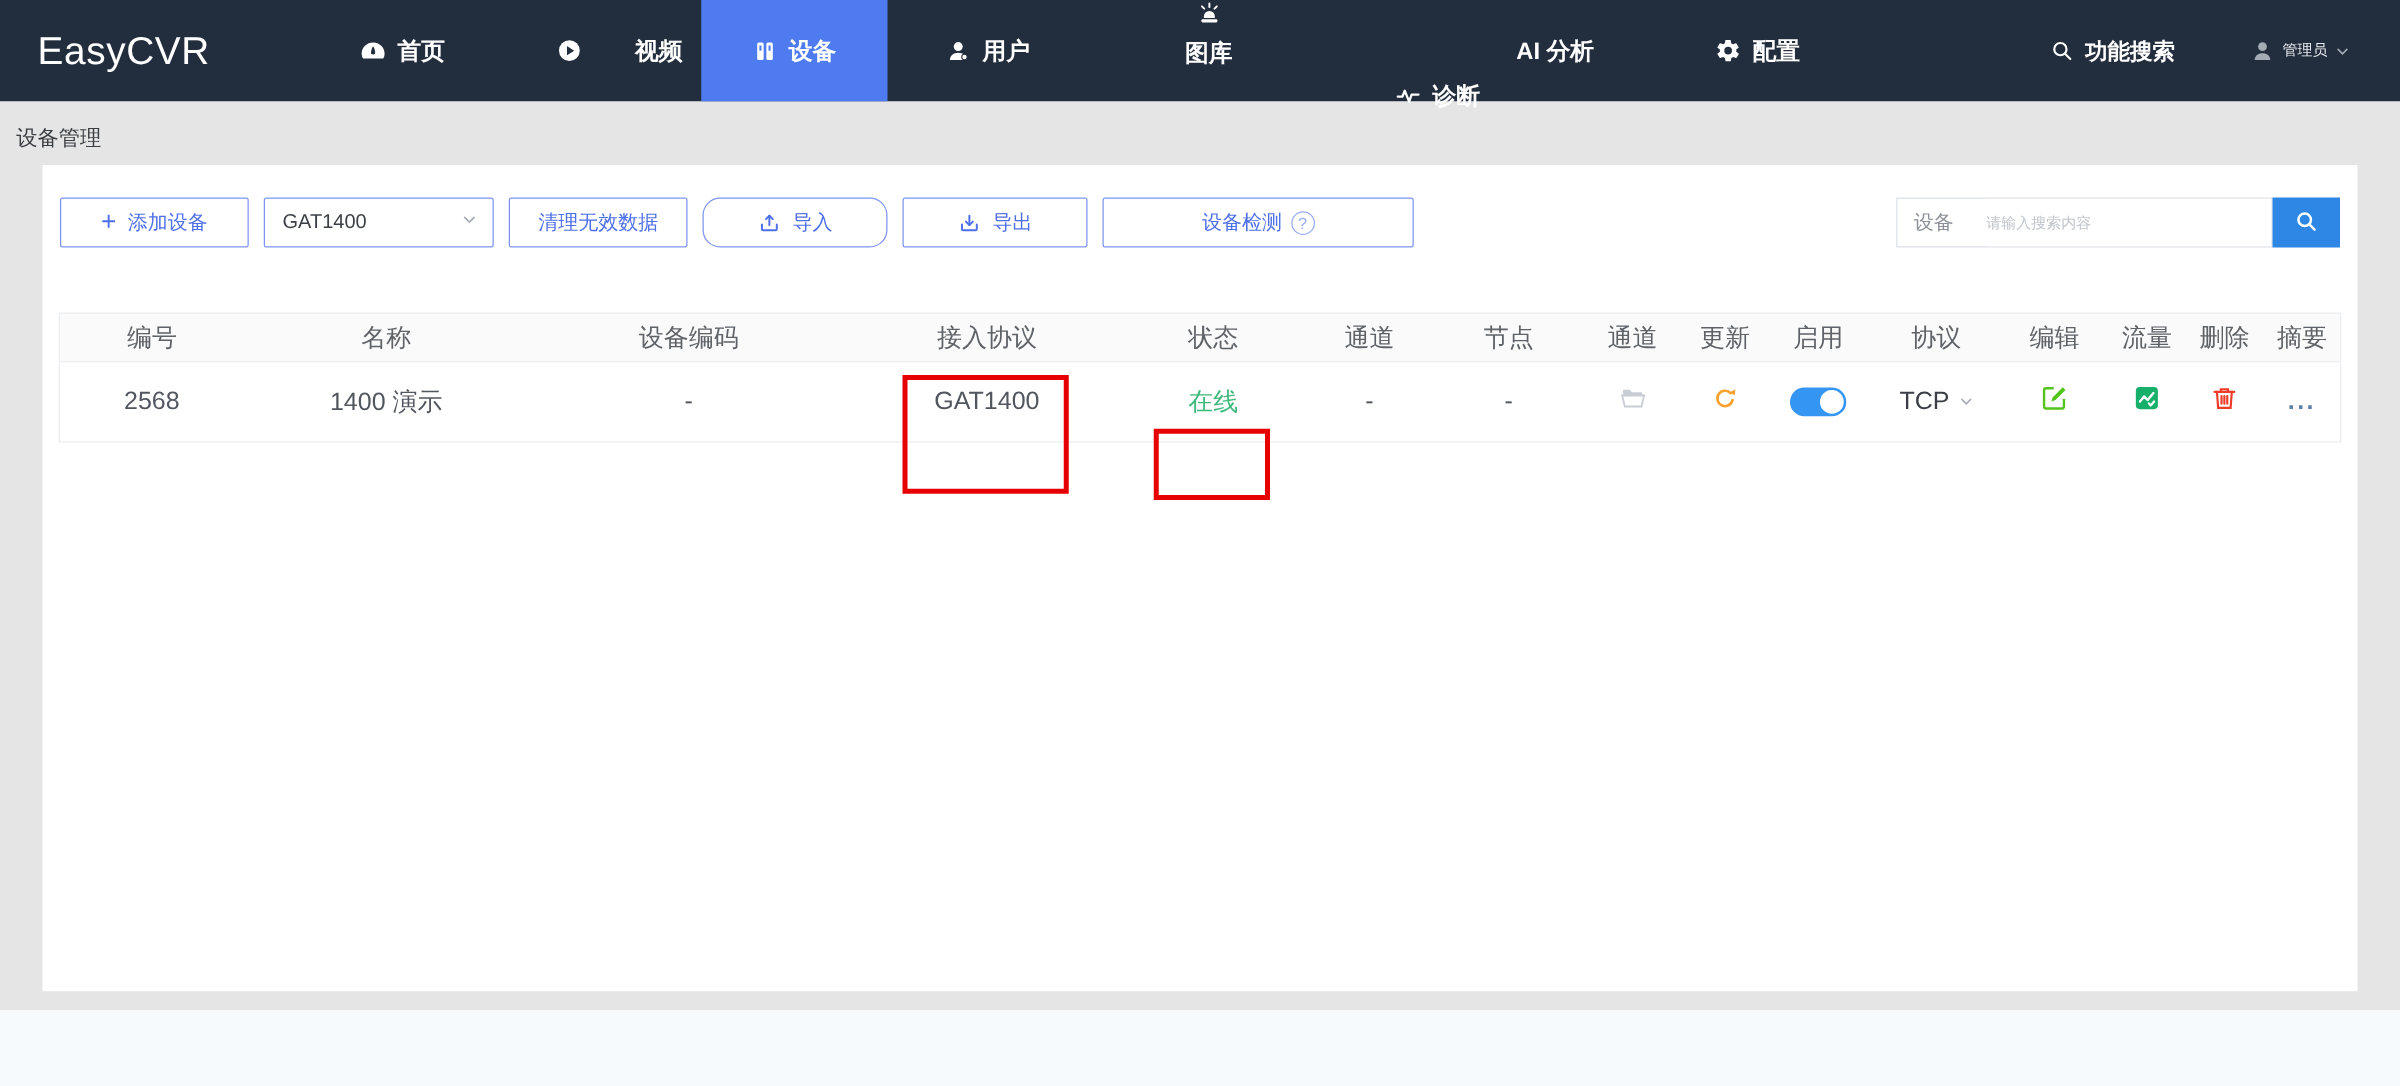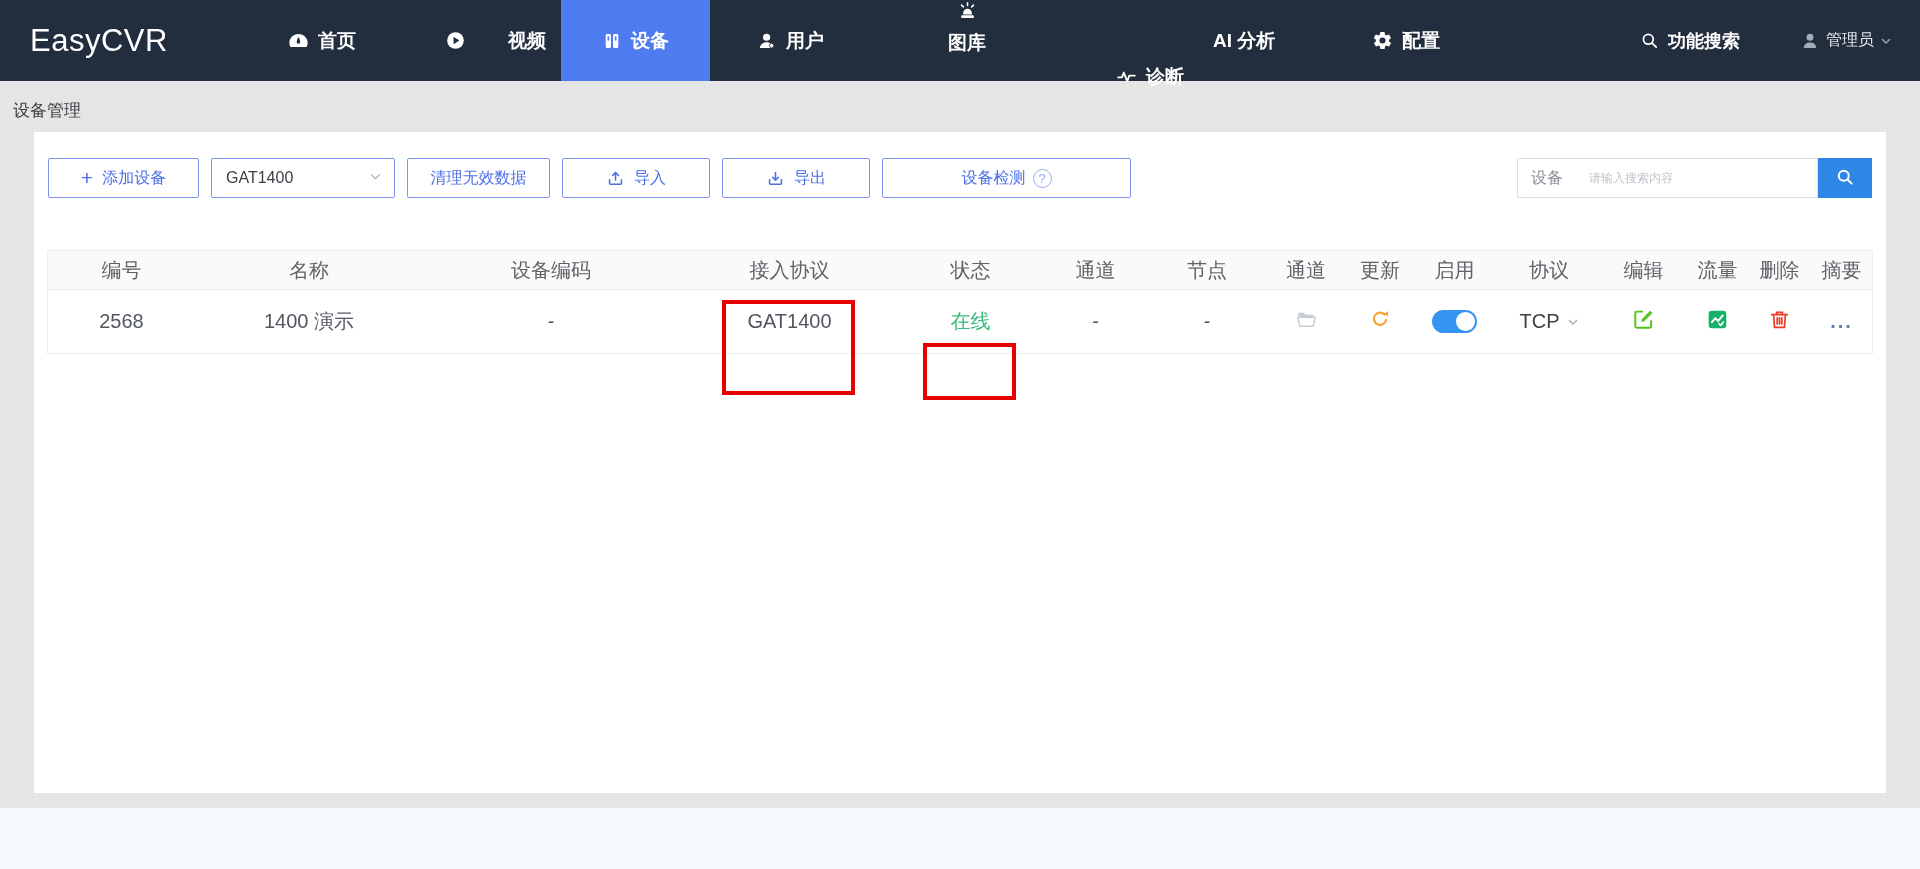--- a/index.html
+++ b/index.html
@@ -20,41 +20,41 @@
   .nav-item svg { display:block; }
   .nav-home      { left:288px; }
   .nav-video     { left:445px;gap:42px; }
   .nav-device    { left:561px; width:149px; justify-content:center; background:#4e7bef; }
   .nav-user      { left:757px; }
   .nav-gallery   { left:948px;flex-direction:column; }
   .nav-diagnosis { left:1116px;margin-top:36px; }
   .nav-ai        { left:1213px; }
   .nav-config    { left:1372px; }
   .nav-search    { left:1640px; }
-  .nav-admin     { left:1800px; font-weight:400; font-size:16px; gap:6px; color:#e7eaee; }
+  .nav-admin     { left:1800px; font-weight:400; font-size:12px; gap:6px; color:#e7eaee; }
 
   
   .page { position:absolute; left:0; top:81px; width:1920px; height:727px; background:#e5e5e5; }
   .breadcrumb { position:absolute; left:13px; top:18px; font-size:17px; color:#3a3d42; }
   .card { position:absolute; left:34px; top:51px; width:1852px; height:661px; background:#fff; }
 
   
   .toolbar { display:flex; gap:12px; margin:26px 14px 0 14px; height:40px; }
   .btn { height:40px; display:flex; align-items:center; justify-content:center;
          background:#fff; border:1px solid #7e95f0; border-radius:2px;
          color:#4d6fe8; font-size:16px; cursor:pointer; gap:9px; }
   .btn svg { display:block; }
   .btn-add { width:151px; }
   .plus-glyph { font-size:21px; font-weight:400; line-height:1; margin-top:-2px; }
   .select { width:184px; height:40px; border:1px solid #7e95f0; border-radius:2px;
             display:flex; align-items:center; justify-content:space-between;
             padding:0 12px 0 14px; font-size:16px; color:#3c4046; background:#fff; cursor:pointer; }
   .btn-clean  { width:143px; }
   .btn-deloff { width:190px; }
-  .btn-import { width:148px; }
+  .btn-import { width:148px;border-radius:14px; }
   .btn-export { width:148px; }
   .btn-check  { width:249px; gap:7px; }
   .help-circle { width:19px; height:19px; border:1.5px solid #9aaef5; border-radius:50%;
                  color:#9aaef5; font-size:13px; display:flex; align-items:center;
                  justify-content:center; line-height:1; }
   .search-group { margin-left:auto; display:flex; }
   .search-box { width:301px; height:40px; border:1px solid #dcdfe6; background:#fff;
                 display:flex; align-items:center; }
   .search-scope { color:#8b9098; font-size:16px; padding:0 26px 0 13px; }
   .search-box input { border:none; outline:none; flex:1; height:100%; font-size:12px;

